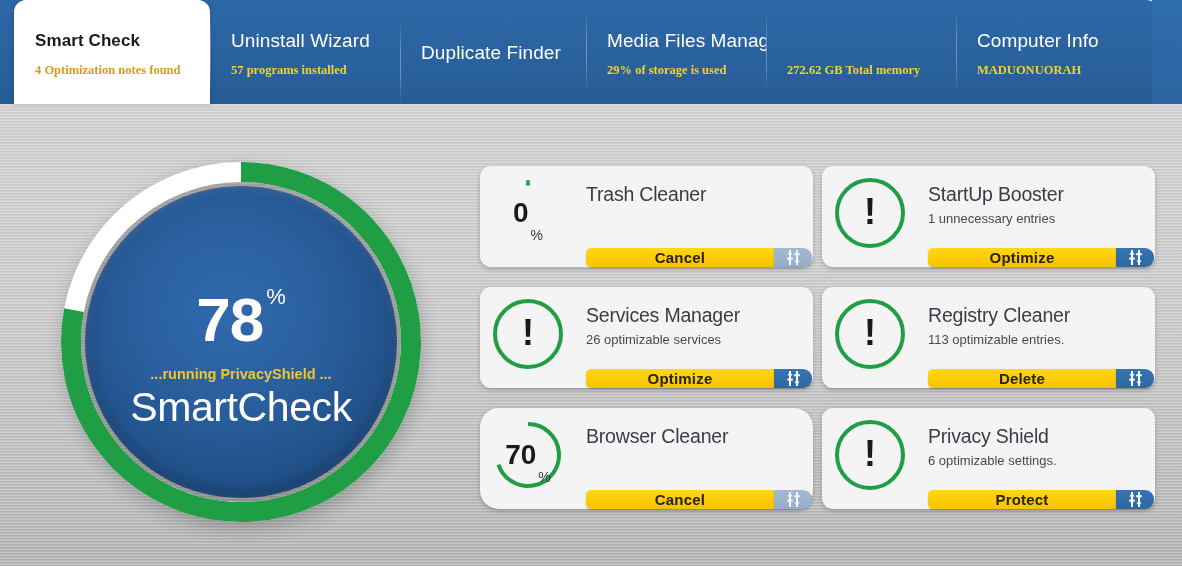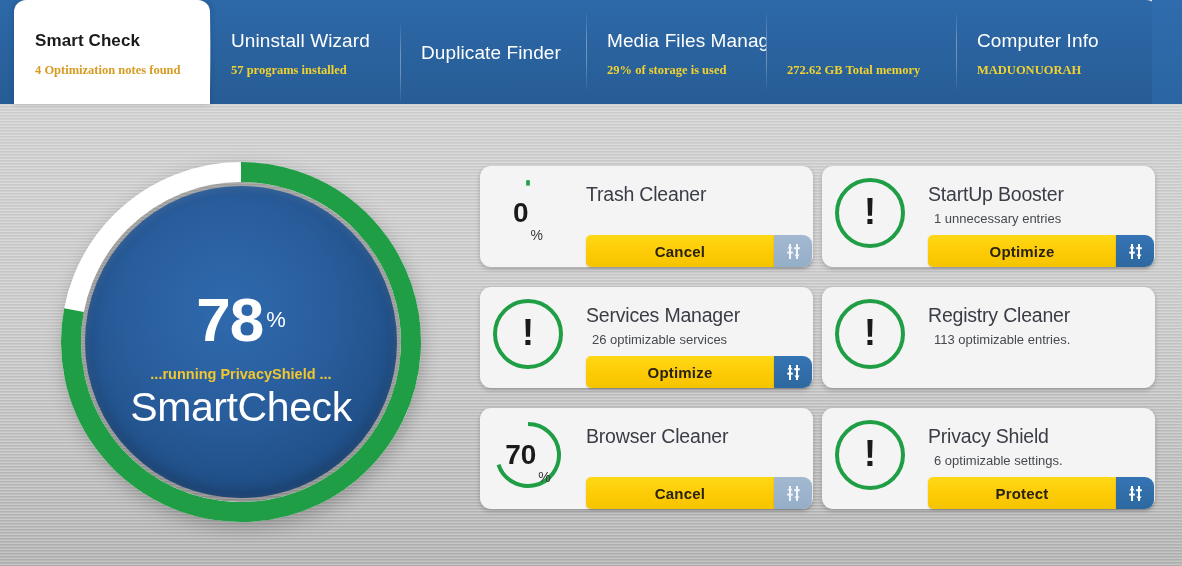--- a/index.html
+++ b/index.html
@@ -108,21 +108,21 @@
     background: radial-gradient(circle at 46% 40%, #2f6aad 0%, #2a5f9f 36%, #204f87 72%, #1b4474 100%);
     box-shadow: inset 0 2px 10px rgba(255,255,255,0.12), inset 0 -6px 16px rgba(0,0,0,0.22);
   }
   #gauge-text {
     position: absolute;
     left: 0; top: 0; width: 368px; height: 368px;
     display: flex; flex-direction: column;
     align-items: center; justify-content: center;
   }
   #gauge-pct-row {
-    display: flex; align-items: center;
+    display: flex; align-items: flex-start;
     color: #ffffff;
     margin-bottom: -6px;
     margin-top: 31px;
   }
   #gauge-pct { font-size: 62px; font-weight: bold; letter-spacing: -1px; }
   #gauge-pct-sign { font-size: 22px; margin-left: 3px; }
   #gauge-label {
     color: #ffffff;
     font-size: 41px;
     letter-spacing: -0.4px;
@@ -175,31 +175,32 @@
   .card-title {
     position: absolute;
     left: 106px; top: 17px;
     font-size: 19.5px;
     color: #3a3d45;
     letter-spacing: -0.2px;
     white-space: nowrap;
   }
   .card-sub {
     position: absolute;
-    left: 112px; top: 45px;
+    left: 106px; top: 45px;
     font-size: 13px;
     color: #46494f;
     white-space: nowrap;
   }
 
   .action-row {
     position: absolute;
     left: 106px; top: 69px;
     width: 226px; height: 32px;
     display: flex;
+    align-items: flex-end;
   }
   .action-btn {
     flex: 1;
     background: linear-gradient(to bottom, #ffd816 0%, #fdcb06 55%, #f5c400 100%);
     border: none;
     border-top-left-radius: 5px;
     border-bottom-left-radius: 5px;
     color: #2a2310;
     font-size: 15px;
     font-weight: bold;
@@ -345,22 +346,35 @@
        </div>
      </div>
       </div>
       <div class="card" style="left: 822px; top: 287px;">
         <div class="card-icon">
           <div class="bang-circle"></div>
        <div class="bang-mark">!</div>
         </div>
      <div class="card-title">Registry Cleaner</div>
         <div class="card-sub">113 optimizable entries.</div>
-      </div>
-      <div class="card" style="left: 480px; top: 408px;">
+        <div class="action-row">
+       <button class="action-btn">Delete</button>
+       <div class="settings-btn dark">
+         <svg width="19" height="19" viewBox="0 0 19 19">
+    <line x1="6" y1="2" x2="6" y2="17" stroke="#ffffff" stroke-width="2"></line>
+    <line x1="13" y1="2" x2="13" y2="17" stroke="#ffffff" stroke-width="2"></line>
+    <polygon points="6,3 3.4,6.6 8.6,6.6" fill="#ffffff"></polygon>
+    <rect x="3.2" y="9.6" width="5.6" height="2" fill="#ffffff"></rect>
+    <rect x="10.2" y="5.2" width="5.6" height="2" fill="#ffffff"></rect>
+    <polygon points="13,16 10.4,12.4 15.6,12.4" fill="#ffffff"></polygon>
+  </svg>
+       </div>
+     </div>
+      </div>
+      <div class="card" style="left: 480px; top: 408px; border-radius: 19px;">
         <div class="card-icon">
           <svg class="pct-ring" width="70" height="70" viewBox="0 0 70 70">
          <path d="M 35 4 A 31 31 0 1 1 5.517247994850241 44.579526825623375" fill="none" stroke="#1f9e45" stroke-width="4"></path>
 
        </svg>
        <div class="pct-text">
          <span class="pct-num">70</span>
          <span class="pct-sign">%</span>
        </div>
         </div>

